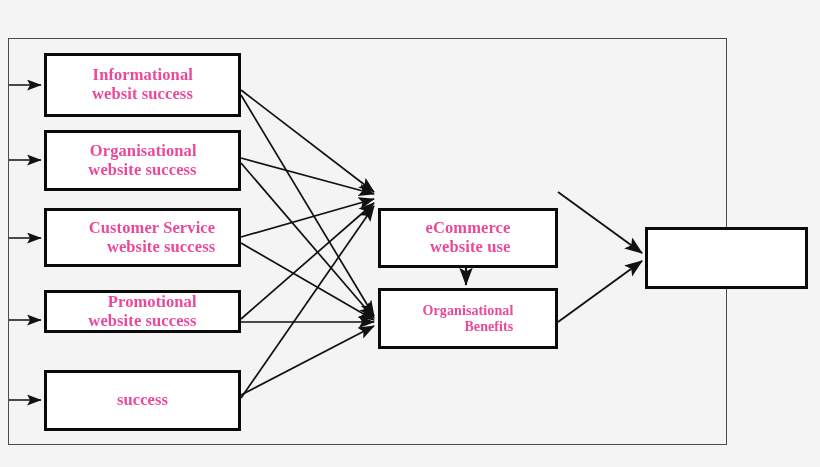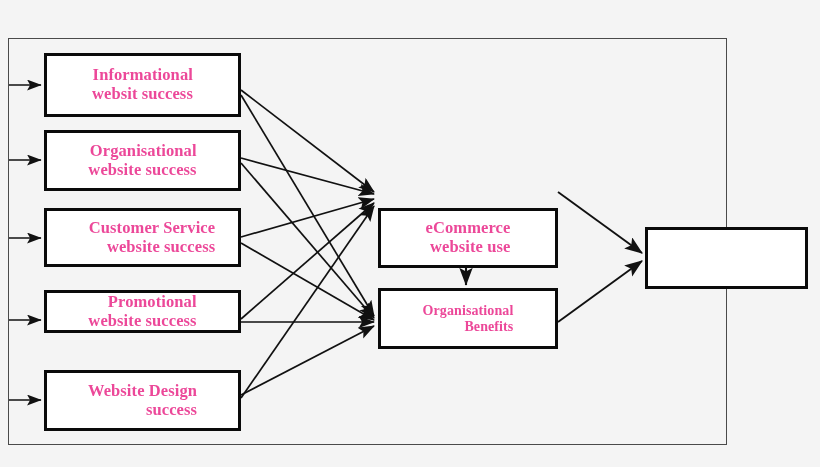--- a/index.html
+++ b/index.html
@@ -141,21 +141,20 @@
 
   <div class="node" id="node-promotional">
     <span class="label">
       <span class="line1">Promotional</span>
       <span class="line2">website success</span>
     </span>
   </div>
 
   <div class="node" id="node-design">
     <span class="label">
-      <span class="line1">Website Design</span>
       <span class="line2">success</span>
     </span>
   </div>
 
   <div class="node" id="node-ecommerce">
     <span class="label">
       <span class="line1">eCommerce</span>
       <span class="line2">website use</span>
     </span>
   </div>

